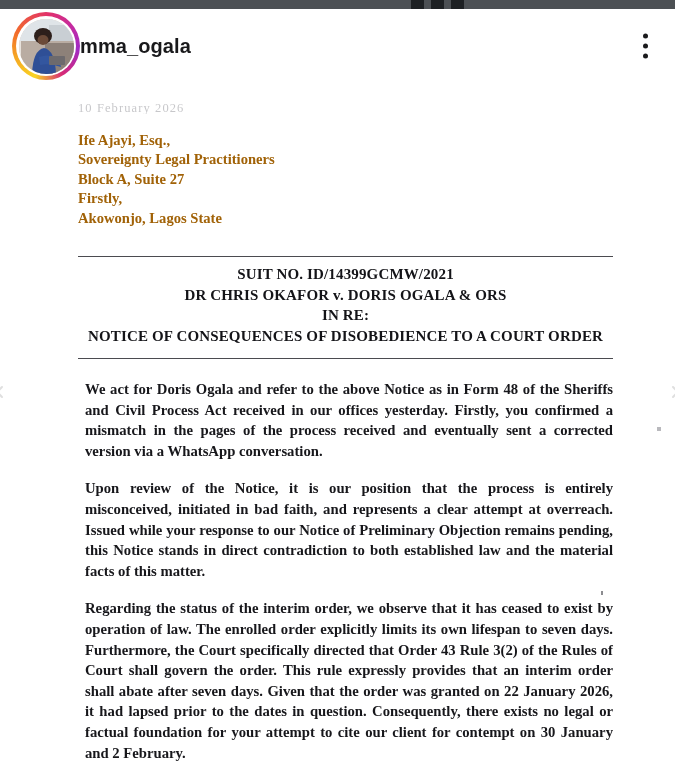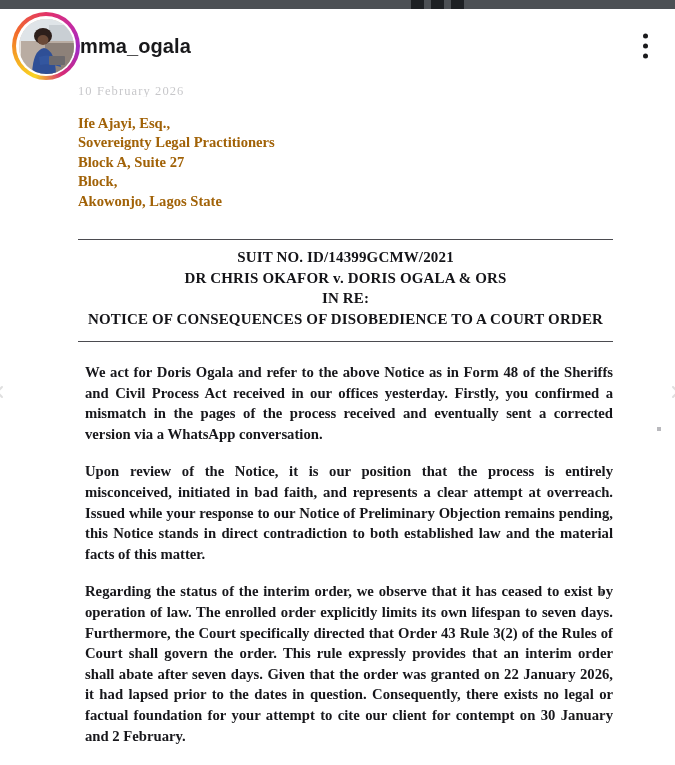--- a/index.html
+++ b/index.html
@@ -149,21 +149,21 @@
     left: 78px;
     width: 535px;
     font-family: "Liberation Serif", serif;
     color: #16161a;
   }
 
   .date-line {
     font-size: 12.5px;
     color: #9a9a9f;
     letter-spacing: 1.1px;
-    margin-top: 1px;
+    margin-top: 18px;
     height: 13px;
     overflow: hidden;
     opacity: 0.55;
     filter: blur(0.6px);
   }
 
   .addressee {
     margin-top: 17px;
     font-size: 14.6px;
     line-height: 19.4px;
@@ -278,21 +278,21 @@
   <div class="speck2"></div>
 
   <div class="doc-inner">
 
     <div class="date-line">10 February 2026</div>
 
     <div class="addressee">
       <div>Ife Ajayi, Esq.,</div>
       <div>Sovereignty Legal Practitioners</div>
       <div>Block A, Suite 27</div>
-      <div>Block,</div>
+      <div>Firstly,</div>
       <div>Akowonjo, Lagos State</div>
     </div>
 
     <div class="rule top"></div>
 
     <div class="case-title">
       <div>SUIT NO. ID/14399GCMW/2021</div>
       <div>DR CHRIS OKAFOR v. DORIS OGALA &amp; ORS</div>
       <div>IN RE:</div>
       <div>NOTICE OF CONSEQUENCES OF DISOBEDIENCE TO A COURT ORDER</div>

